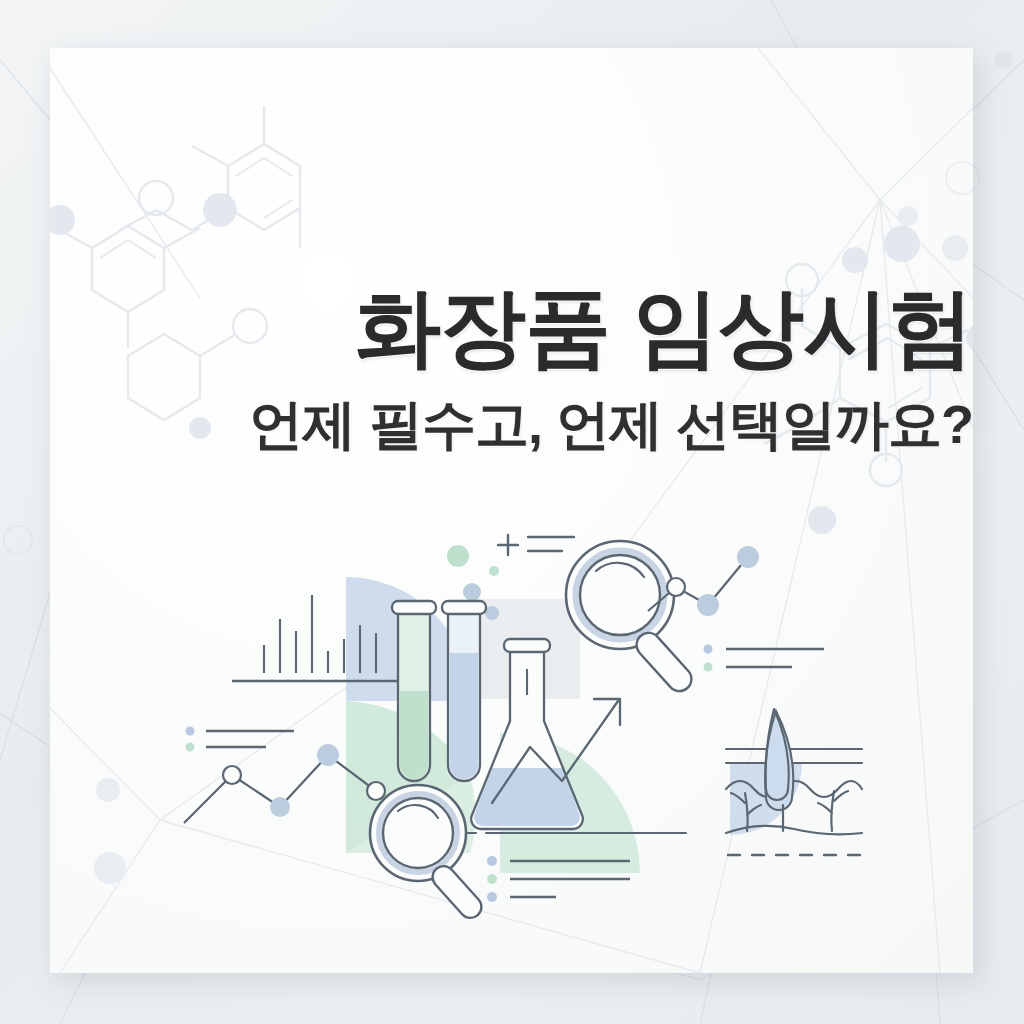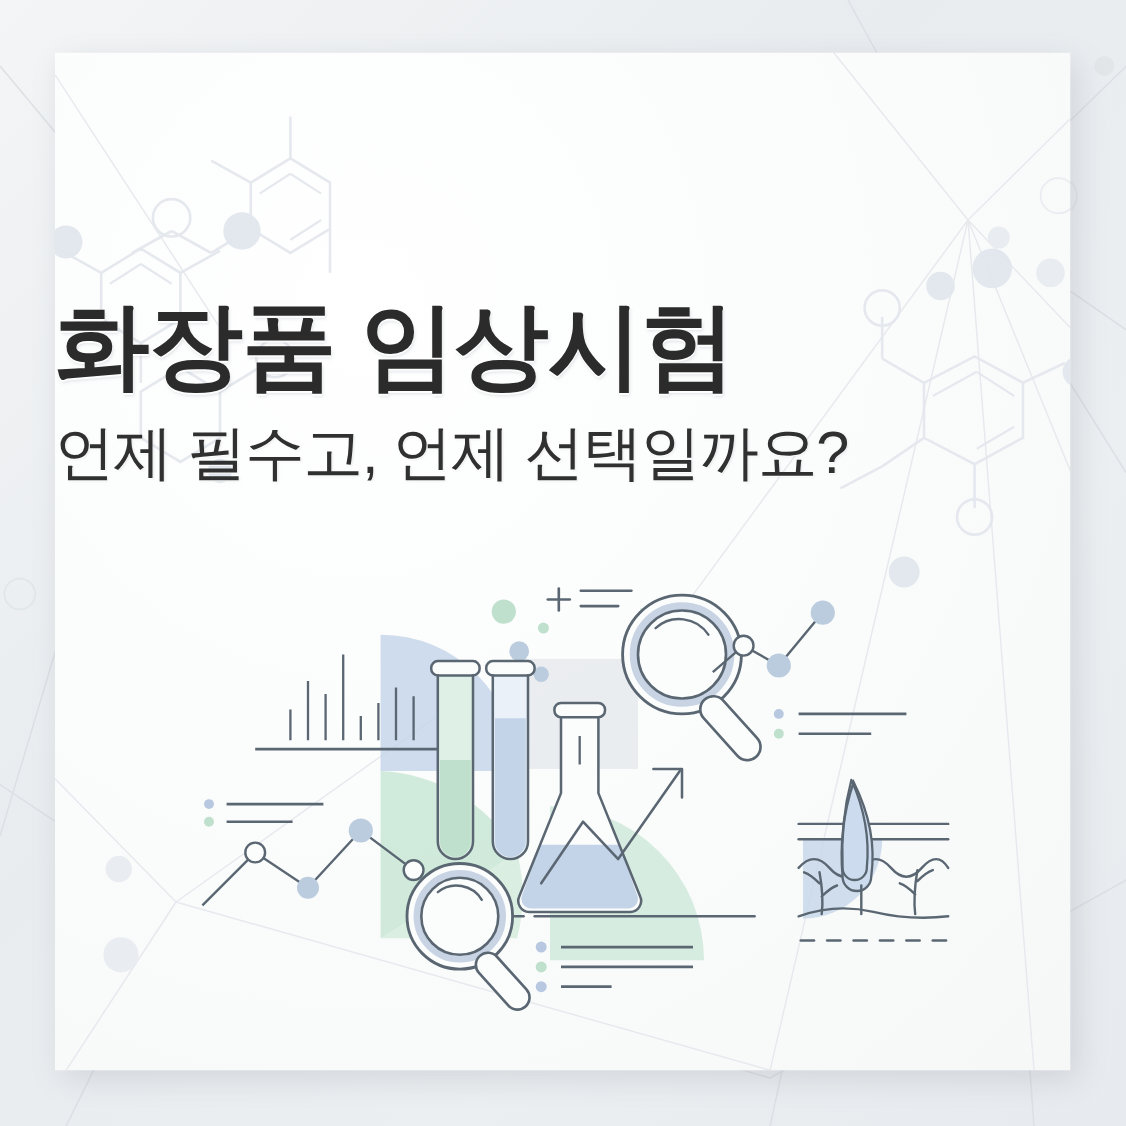--- a/index.html
+++ b/index.html
@@ -25,35 +25,35 @@
     background:
       radial-gradient(ellipse at 30% 25%, #ffffff 0%, #fbfcfc 45%, #f6f8f8 100%);
     box-shadow: 6px 8px 26px rgba(110,120,135,.20);
     overflow:hidden;
   }
   #card-net { position:absolute; inset:0; }
   #card-mol { position:absolute; inset:0; }
 
   
   #textblock {
-    position:absolute; left:0; right:0; top:222px;
-    text-align:left; z-index:6;
+    position:absolute; left:0; right:0; top:234px;
+    text-align:right; z-index:6;
   }
   #title {
     font-size:86px;
     font-weight:700;
     letter-spacing:-1px;
     color:#2b2b2b;
     line-height:1.06;
     text-shadow:0 1px 0 rgba(255,255,255,.9), 1px 2px 3px rgba(120,130,145,.22);
   }
   #subtitle {
     margin-top:22px;
     font-size:54px;
-    font-weight:400;
+    font-weight:700;
     letter-spacing:-1px;
     color:#303030;
     line-height:1.1;
     text-shadow:0 1px 0 rgba(255,255,255,.9), 1px 1px 2px rgba(120,130,145,.18);
   }
 
   
   #illustration {
     position:absolute;
     left:120px; top:455px; width:740px; height:420px;

